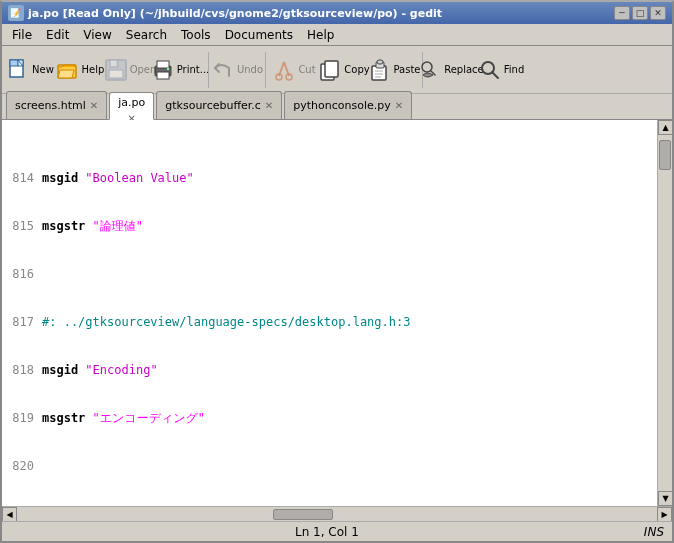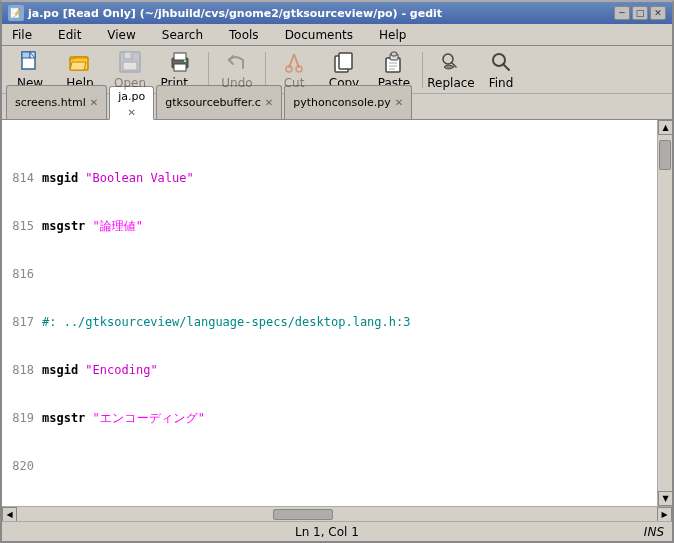--- a/index.html
+++ b/index.html
@@ -70,21 +70,21 @@
       cursor: pointer;
       color: #333;
     }
 
     
     .menubar {
       background: #d4d0c8;
       border-bottom: 1px solid #888;
       display: flex;
       padding: 2px 4px;
-      gap: 14px;
+      gap: 2px;
       height: 22px;
       align-items: center;
     }
 
     .menu-item {
       padding: 2px 6px;
       font-size: 12px;
       cursor: pointer;
       border-radius: 2px;
     }
@@ -95,29 +95,29 @@
       border-bottom: 1px solid #aaa;
       display: flex;
       align-items: center;
       padding: 2px 4px;
       gap: 2px;
       height: 48px;
     }
 
     .toolbar-btn {
       display: flex;
-      flex-direction: column;
+      flex-direction: row;
       align-items: center;
       justify-content: center;
       width: 48px;
       height: 42px;
       border: 1px solid transparent;
       border-radius: 3px;
       cursor: pointer;
-      font-size: 12px;
+      font-size: 10px;
       gap: 2px;
       padding: 2px;
     }
 
     .toolbar-btn.disabled {
       opacity: 0.4;
     }
 
     .toolbar-btn-icon {
       width: 24px;
@@ -149,21 +149,21 @@
       align-items: center;
       padding: 3px 8px;
       font-size: 11px;
       border: 1px solid #888;
       border-bottom: none;
       background: #c8c4bc;
       cursor: pointer;
       margin-right: 2px;
       border-radius: 3px 3px 0 0;
       gap: 4px;
-      height: 34px;
+      height: 28px;
     }
 
     .tab.active {
       background: #ffffff;
       border-bottom: 1px solid white;
       margin-bottom: -1px;
       flex-direction: column;
     }
 
     .tab-close {

